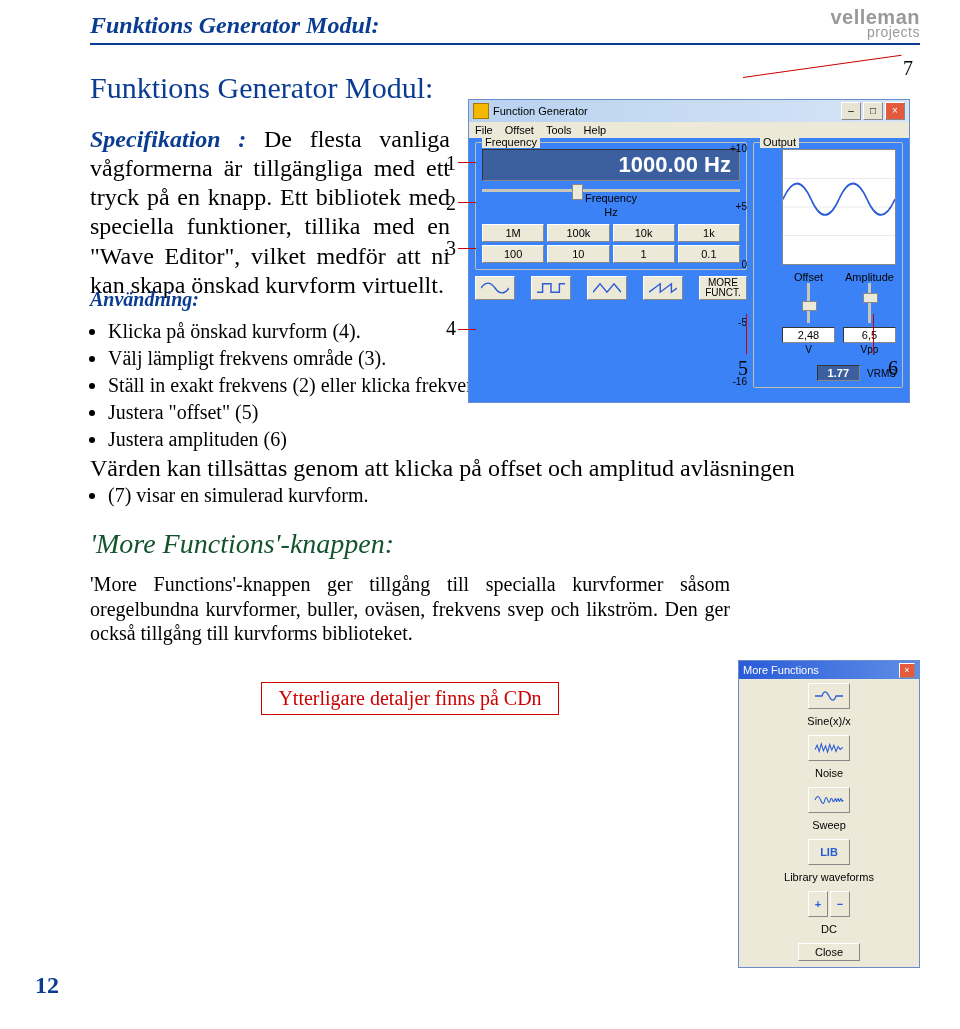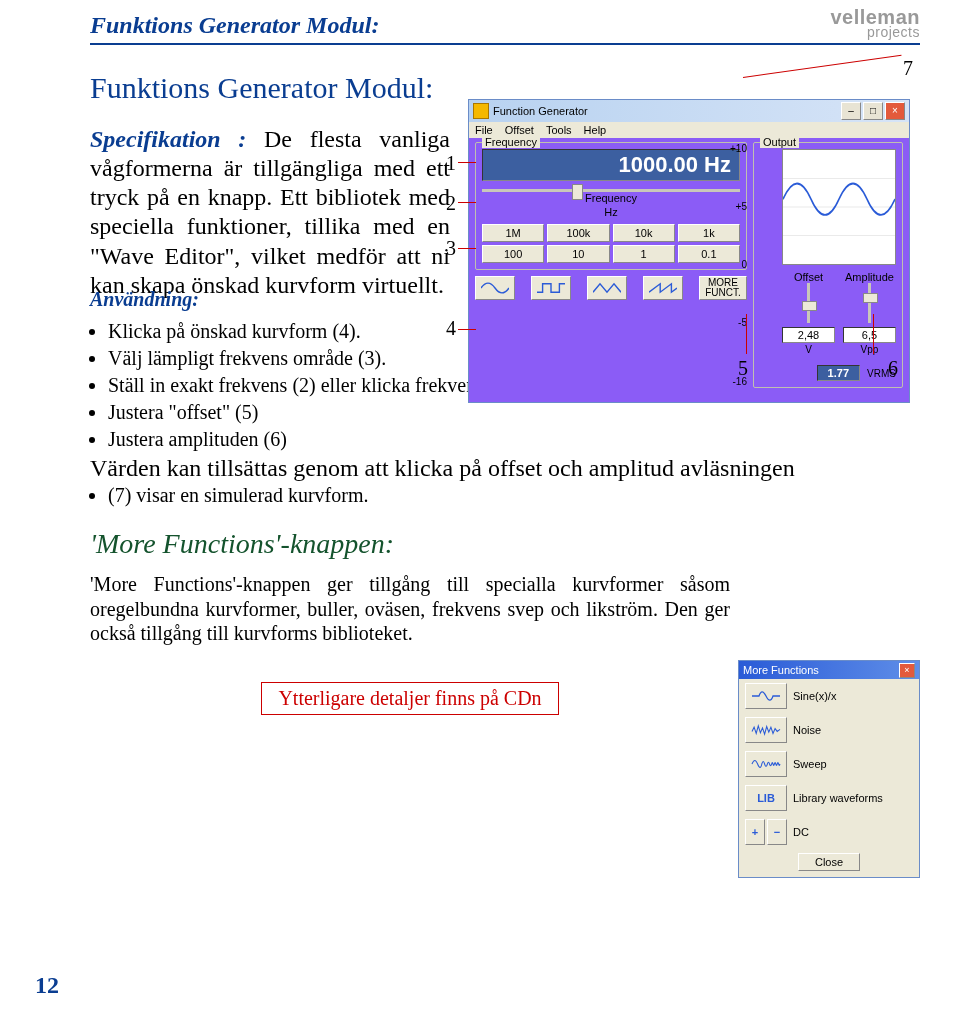--- a/index.html
+++ b/index.html
@@ -119,21 +119,21 @@
     color: #0a3d91;
     font-weight: bold;
     font-size: 24px;
   }
   
   .fg-window {
     position: absolute;
     top: 40px;
     left: 0;
     width: 440px;
-    background: #8b5cf6;
+    background: #3b82f6;
     border: 1px solid #6a8cc8;
     font-family: Tahoma, Arial, sans-serif;
     font-size: 11px;
   }
   .fg-titlebar {
     background: linear-gradient(to right, #b8d2f0, #d6e4f7);
     height: 22px;
     display: flex;
     align-items: center;
     padding: 0 4px;
@@ -246,21 +246,21 @@
     font-family: Tahoma, Arial, sans-serif;
     font-size:11px;
   }
   .mf-titlebar {
     background: linear-gradient(to right, #2a5bd7, #5f8ee8);
     color:#fff; height:18px; display:flex; align-items:center;
     padding:0 4px; justify-content:space-between; font-size:11px;
   }
   .mf-titlebar .t-btn { width:14px; height:13px; font-size:9px; }
   .mf-row {
-    display:flex; align-items:center; gap:6px; padding:4px 6px;
+    display:flex; align-items:center; gap:6px; padding:4px 6px;flex-direction:column;
   }
   .mf-btn {
     width:40px; height:24px; background:#ece9d8; border:1px solid #fff;
     border-right-color:#888; border-bottom-color:#888;
     display:flex; align-items:center; justify-content:center; color:#2a5bd7;
     font-weight:bold; font-size:11px;
   }
   .mf-btn svg { width:30px; height:14px; }
   .mf-close-row { text-align:center; padding:4px 0 6px 0; }
   .mf-close {

